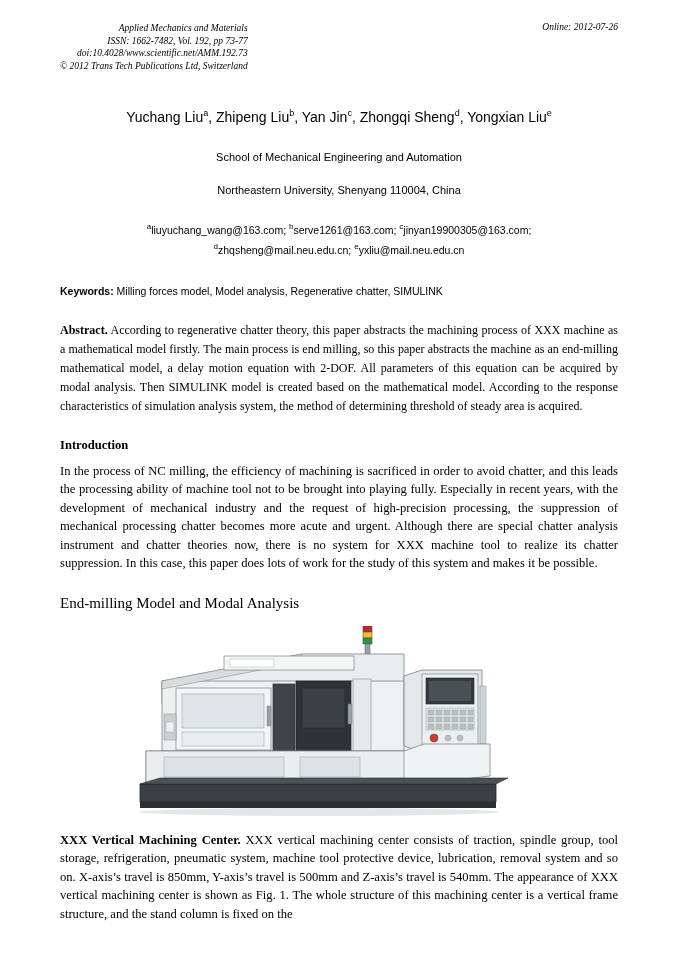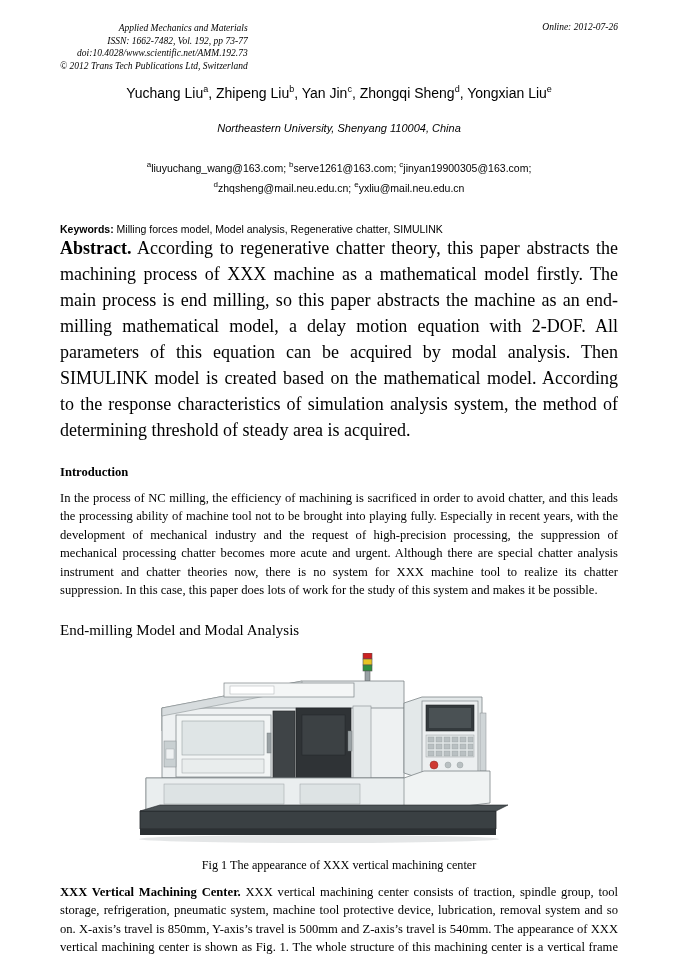--- a/index.html
+++ b/index.html
@@ -44,60 +44,60 @@
     font-family: "Liberation Sans", sans-serif;
     font-weight: bold;
     font-size: 14.5px;
     margin-top: 34px;
     letter-spacing: 0.1px;
   }
   .authors {
     text-align: center;
     font-family: "Liberation Sans", sans-serif;
     font-size: 14px;
-    margin-top: 12px;
+    margin-top: 36px;
   }
   .authors sup {
     font-size: 9px;
     vertical-align: super;
   }
   .affil {
     text-align: center;
     font-family: "Liberation Sans", sans-serif;
     font-size: 11px;
     margin-top: 26px;
   }
   .affil2 {
     text-align: center;
     font-family: "Liberation Sans", sans-serif;
     font-size: 11px;
     margin-top: 21px;
-    font-style: italic;
   }
   .emails {
     text-align: center;
     font-family: "Liberation Sans", sans-serif;
     font-size: 10.5px;
     margin-top: 22px;
     line-height: 17px;
   }
   .emails sup {
     font-size: 8px;
     vertical-align: super;
   }
   .keywords {
     font-family: Liberation Sans, sans-serif;
     font-size: 10.5px;
     margin-top: 26px;
   }
   .keywords b { font-weight: bold; }
 
   .abstract {
-    font-size: 18px;
-    line-height: 26px;
+    margin-top: 24px;
+    font-size: 12px;
+    line-height: 19px;
     text-align: justify;
   }
   .abstract b { font-weight: bold; }
 
   .section-head {
     margin-top: 22px;
     font-size: 12.6px;
     font-weight: bold;
   }
   .para {
@@ -146,20 +146,21 @@
         <div>© 2012 Trans Tech Publications Ltd, Switzerland</div>
       </div>
       <div class="clear"></div>
     </div>
 
 
     <div class="authors">
       <span>Yuchang Liu</span><sup>a</sup><span>, </span><span>Zhipeng Liu</span><sup>b</sup><span>, </span><span>Yan Jin</span><sup>c</sup><span>, </span><span>Zhongqi Sheng</span><sup>d</sup><span>, </span><span>Yongxian Liu</span><sup>e</sup>
     </div>
 
+    <div class="affil">School of Mechanical Engineering and Automation</div>
     <div class="affil2">Northeastern University, Shenyang 110004, China</div>
 
     <div class="emails">
       <div>
         <sup>a</sup><span>liuyuchang_wang@163.com; </span><sup>b</sup><span>serve1261@163.com; </span><sup>c</sup><span>jinyan19900305@163.com;</span>
       </div>
       <div>
         <sup>d</sup><span>zhqsheng@mail.neu.edu.cn; </span><sup>e</sup><span>yxliu@mail.neu.edu.cn</span>
       </div>
     </div>
@@ -241,21 +242,20 @@
         <rect x="42" y="125" width="258" height="33" fill="#eaeeef" stroke="#7c8487" stroke-width="0.7"></rect>
         <rect x="60" y="131" width="120" height="20" fill="#dde3e4" stroke="#9aa1a3" stroke-width="0.5"></rect>
         <rect x="196" y="131" width="60" height="20" fill="#dde3e4" stroke="#9aa1a3" stroke-width="0.5"></rect>
 
         <polygon points="36,158 392,158 392,176 36,176" fill="#3a4043" stroke="#23272a" stroke-width="0.8"></polygon>
         <polygon points="36,158 56,152 404,152 392,158" fill="#4c5356" stroke="#23272a" stroke-width="0.6"></polygon>
         <rect x="36" y="176" width="356" height="6" fill="#2b3033"></rect>
 
         <ellipse cx="215" cy="186" rx="180" ry="4" fill="#d8dcdd" opacity="0.7"></ellipse>
       </svg>
-      <div class="fig-caption">Fig 1 The appearance of XXX vertical machining center</div>
     </div>
 
     <div class="body-last">
       <b>XXX Vertical Machining Center.</b><span> XXX vertical machining center consists of traction, spindle group, tool storage, refrigeration, pneumatic system, machine tool protective device, lubrication, removal system and so on. X-axis’s travel is 850mm, Y-axis’s travel is 500mm and Z-axis’s travel is 540mm. The appearance of XXX vertical machining center is shown as Fig. 1. The whole structure of this machining center is a vertical frame structure, and the stand column is fixed on the</span>
     </div>
 
   </div>
 </div>
 
 </body></html>

